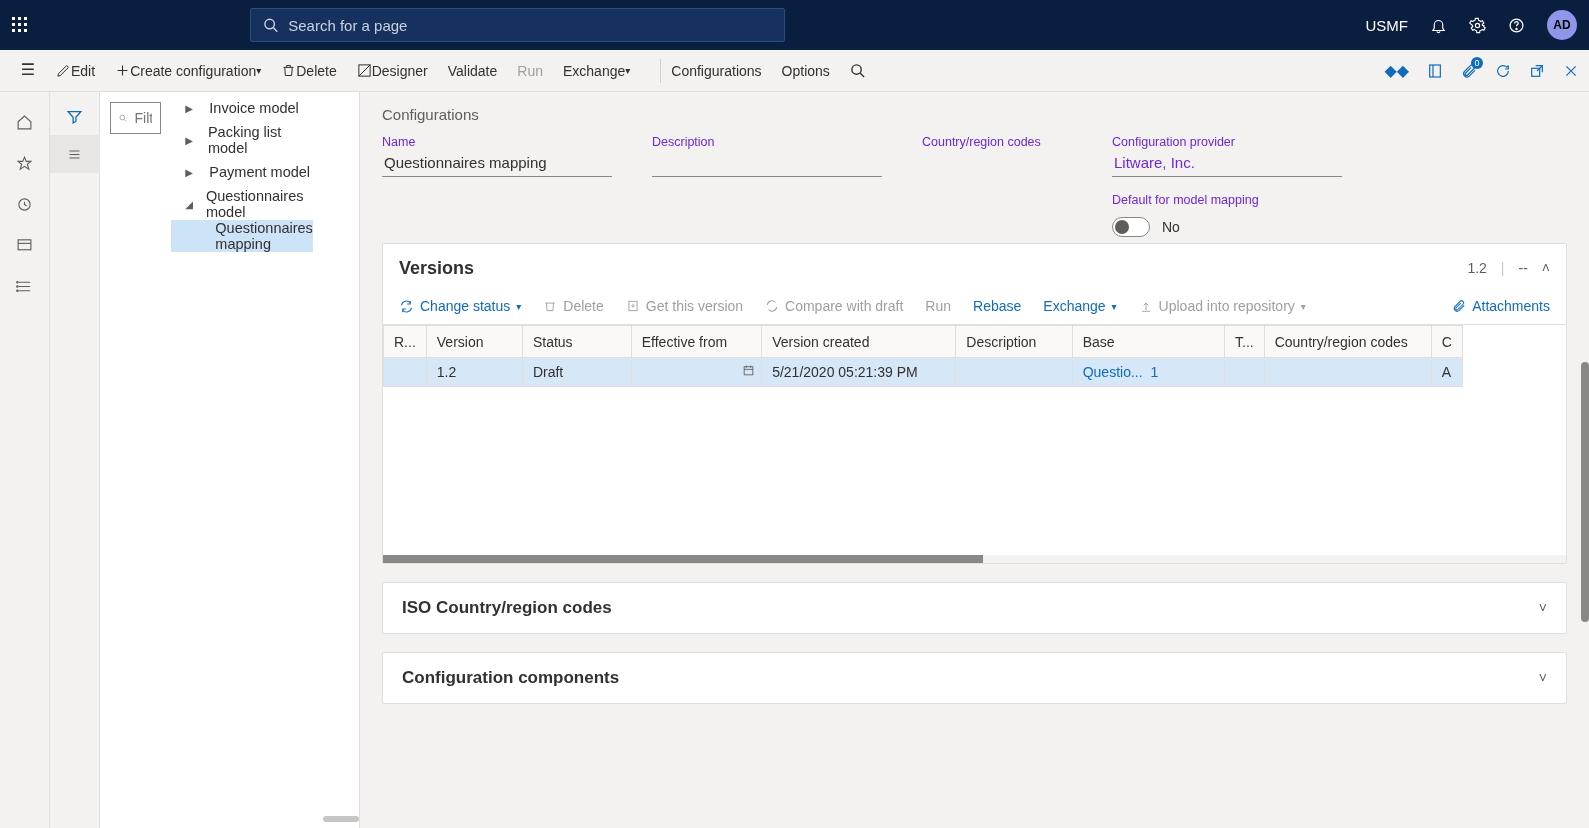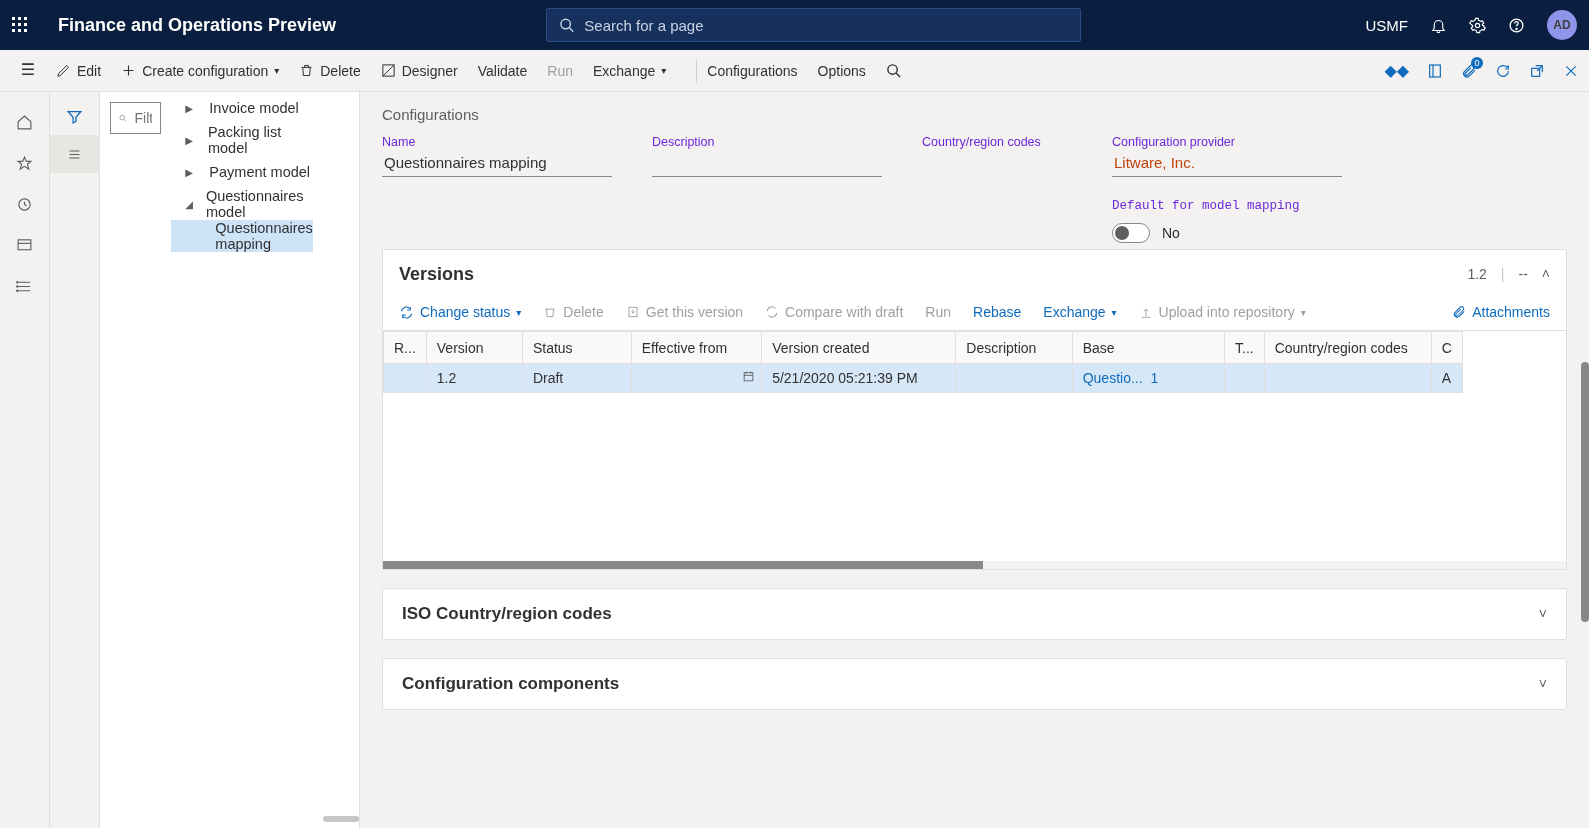--- a/index.html
+++ b/index.html
@@ -38,34 +38,34 @@
 .topbar .search input {
   background: transparent; border: none; outline: none;
   color: #ec4899; margin-left: 10px; font-size: 15px; width: 100%;
 }
 .topbar .search input::placeholder { color: #C8D2E0; }
 .topbar .grow { flex: 1; }
 .topbar .right { display: flex; align-items: center; gap: 22px; }
 .topbar .right .ic { cursor: pointer; font-size: 16px; color: #fff; }
 .avatar {
   width: 30px; height: 30px; border-radius: 50%;
-  background: #8F95E8; color: #404040; font-size: 12px; font-weight: 600;
+  background: #8F95E8; color: #000000; font-size: 12px; font-weight: 600;
   display: flex; align-items: center; justify-content: center;
 }
 
 
 .actionbar {
   display: flex; align-items: center;
   height: 42px;
   background: #F3F2F1;
   border-bottom: 1px solid #E1DFDD;
   padding: 0 10px 0 56px;
   color: #323130;
 }
-.actionbar .grp { display: flex; align-items: center; gap: 6px; margin-right: 20px; cursor: pointer; }
+.actionbar .grp { display: flex; align-items: center; margin-right: 20px; cursor: pointer; }
 .actionbar .grp.disabled { color: #A19F9D; cursor: default; }
 .actionbar .sep { width: 1px; height: 24px; background: #D2D0CE; margin: 0 10px; }
 .actionbar .tail { margin-left: auto; display: flex; align-items: center; gap: 18px; color: #0F6CBD; }
 .actionbar .tail .ic { cursor: pointer; font-size: 16px; }
 .badge0 {
   position: relative;
 }
 .badge0::after {
   content: "0"; position: absolute; top: -6px; right: -6px;
   background: #0F6CBD; color: #fff; font-size: 9px;
@@ -126,21 +126,21 @@
 
 .content { flex: 1; overflow: auto; padding: 14px 22px 14px 22px; position: relative; }
 .content h2 { font-size: 15px; color: #605E5C; font-weight: 400; margin-bottom: 12px; }
 .fieldsrow { display: flex; gap: 40px; margin-bottom: 6px; }
 .field { display: flex; flex-direction: column; }
 .field label { font-size: 12.5px; color: #6d28d9; margin-bottom: 4px; }
 .field .val {
   border-bottom: 1px solid #8A8886; min-height: 24px;
   font-size: 15px; color: #323130; padding: 1px 2px 3px 2px;
 }
-.field .val.link { color: #c2410c; cursor: pointer; }
+.field .val.link { color: #6d28d9; cursor: pointer; }
 .field.w230 { width: 230px; }
 .toggle {
   width: 38px; height: 20px; border-radius: 10px; background: #fff;
   border: 1px solid #8A8886; position: relative; display: inline-block; vertical-align: middle;
 }
 .toggle::after {
   content: ""; position: absolute; left: 2px; top: 2px; width: 14px; height: 14px;
   border-radius: 50%; background: #605E5C;
 }
 
@@ -213,21 +213,20 @@
           <rect x="12" y="0" width="3" height="3"></rect>
       <rect x="0" y="6" width="3" height="3"></rect>
           <rect x="6" y="6" width="3" height="3"></rect>
           <rect x="12" y="6" width="3" height="3"></rect>
       <rect x="0" y="12" width="3" height="3"></rect>
           <rect x="6" y="12" width="3" height="3"></rect>
           <rect x="12" y="12" width="3" height="3"></rect>
     </g>
       </svg>
   </div>
-  <div class="title">Finance and Operations Preview</div>
   <div class="spacer1"></div>
   <div class="search">
     <svg width="16" height="16" viewBox="0 0 16 16">
       <circle cx="7" cy="7" r="5" fill="none" stroke="#C8D2E0" stroke-width="1.5"></circle>
       <line x1="11" y1="11" x2="15" y2="15" stroke="#C8D2E0" stroke-width="1.5"></line>
     </svg>
     <input placeholder="Search for a page" style="">
   </div>
   <div class="grow"></div>
   <div class="right">
@@ -430,21 +429,21 @@
         <label>Description</label>
         <div class="val"></div>
       </div>
       <div class="field" style="width:150px;">
         <label>Country/region codes</label>
         <div class="val" style="border:none;"></div>
       </div>
       <div class="field w230">
         <label>Configuration provider</label>
         <div class="val link">Litware, Inc.</div>
-        <label style="margin-top:22px;font-family:Liberation Mono, monospace;">Default for model mapping</label>
+        <label style="margin-top:16px;">Default for model mapping</label>
         <div style="display:flex;align-items:center;gap:12px;margin-top:6px;">
           <span class="toggle"></span>
           <span>No</span>
         </div>
       </div>
     </div>
 
     <div class="card">
       <div class="card-head">
         <span class="title">Versions</span>

